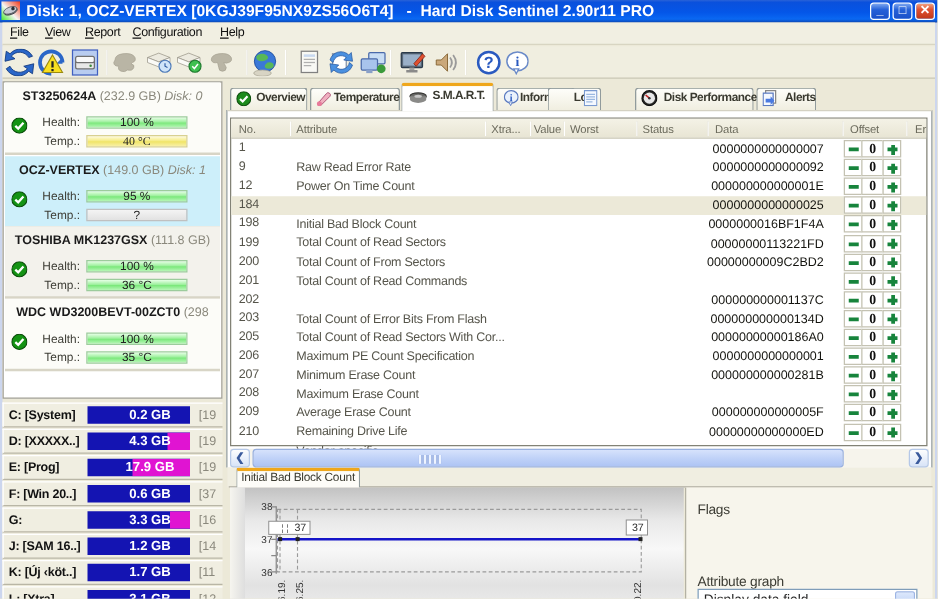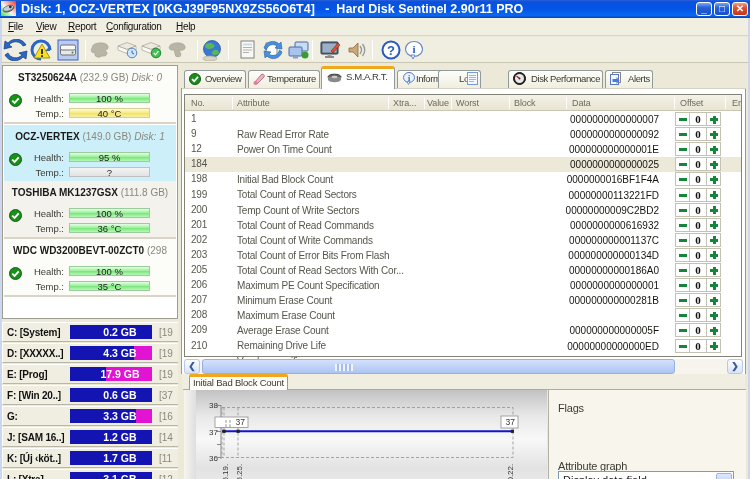--- a/index.html
+++ b/index.html
@@ -27,36 +27,36 @@
 
 
 #diskpanel { position:absolute; left:2px; top:65px; width:176px; height:254px; background:#fff; border:1px solid #9f9d91; }
 .dentry { position:absolute; left:1px; width:172px; height:58px; }
 .dtitle { position:absolute; left:0; top:6px; width:172px; text-align:center; font-size:10px; color:#8a887c; white-space:nowrap; overflow:hidden; }
 .dtitle b { color:#1a1a1a; }
 .dtitle i { color:#8a887c;margin-top:40px; }
 .dlabel { position:absolute; font-size:9.5px; color:#3c3c34; width:60px; text-align:right; }
 .dbar { position:absolute; left:65px; width:81px; height:10px; border:1px solid #b8b8a8; font-size:9.5px; text-align:center; line-height:10px; color:#222; }
 .bar-green { background:linear-gradient(180deg,#e6ffe6 0%,#9ef09e 45%,#7ce87c 55%,#b8f7b8 100%); border-color:#9ccc9c; }
-.bar-yellow { background:linear-gradient(180deg,#fffbe0 0%,#f5ec86 45%,#f0e468 55%,#f8f0a8 100%); border-color:#d8d090; }
+.bar-yellow { background:linear-gradient(180deg,#fffbe0 0%,#f5ec86 45%,#f0e468 55%,#f8f0a8 100%); border-color:#d8d090;font-family:Liberation Serif, serif; }
 .bar-gray { background:linear-gradient(180deg,#f4f4f4 0%,#e2e2e2 100%); border-color:#c0c0c0; }
 .chk { position:absolute; left:5px; width:13px; height:13px; }
 
 
 #partpanel { position:absolute; left:2px; top:322px; width:176px; height:157px; }
 .prow { position:absolute; left:0; width:176px; height:20px; background:#f0eee1; border:1px solid #fff; border-bottom:1px solid #b9b6a6; border-right:0; overflow:hidden; }
 .plabel { position:absolute; left:4px; top:4px; font-size:10px; letter-spacing:-0.2px; font-weight:bold; color:#111; }
 .pbar { position:absolute; left:67px; top:2px; width:82px; height:14px; background:#1414b2; overflow:hidden; }
 .pmag { position:absolute; top:0; height:14px; background:#e014d2; }
 .ptext { position:absolute; left:0; top:1px; width:100px; text-align:center; font-size:10.5px; font-weight:bold; color:#fff; }
 .psuf { position:absolute; left:156px; top:4px; font-size:10px; color:#8a887c; white-space:nowrap; }
 
 
 .tab { position:absolute; top:70px; height:18px; background:linear-gradient(180deg,#fefefa,#f0eee0); border:1px solid #919b9c; border-bottom:0; border-radius:3px 3px 0 0; font-size:9.5px; letter-spacing:-0.4px; color:#3a3a30; white-space:nowrap; }
-.tab .tl { position:absolute; top:2px; white-space:nowrap; }
+.tab .tl { position:absolute; top:2px; white-space:nowrap;font-weight:bold; }
 #tabsmart { top:66px; height:23px; background:#fff; border-top:3px solid #efa71c; z-index:5; }
 #tabline { position:absolute; left:182px; top:88px; width:564px; height:1px; background:#d4d1c2; z-index:2; }
 
 
 #content { position:absolute; left:181px; top:88px; width:565px; height:286px; background:#fff; border:1px solid #919b9c; border-top:0; border-bottom:0; }
 #content2 { position:absolute; left:182px; top:374px; width:563px; height:16px; background:#f0eee1; }
 #tblwrap { position:absolute; left:184px; top:94px; width:558px; height:263px; background:#fff; border:1px solid #828276; }
 #thead { position:absolute; left:0; top:0; width:556px; height:16px; background:linear-gradient(180deg,#f4f2e6,#e8e5d4); border-bottom:1px solid #c9c6b4; }
 .hsep { position:absolute; top:2px; width:1px; height:12px; background:#c9c6b4; border-right:1px solid #fff; }
 .hlbl { position:absolute; top:3px; font-size:9px; letter-spacing:-0.1px; color:#6b6a5c; }
@@ -360,21 +360,21 @@
     <span class="tl" style="left:22px">Alerts</span>
   </div>
 
 <div id="tblwrap">
   <div id="thead">
     <span class="hlbl" style="left:6px">No.</span>
     <span class="hlbl" style="left:52px">Attribute</span>
     <span class="hlbl" style="left:208px">Xtra...</span>
     <span class="hlbl" style="left:242px">Value</span>
     <span class="hlbl" style="left:271px">Worst</span>
-    <span class="hlbl" style="left:329px">Block</span>
+    <span class="hlbl" style="left:329px">Status</span>
     <span class="hlbl" style="left:387px">Data</span>
     <span class="hlbl" style="left:495px">Offset</span>
     <span class="hlbl" style="left:547px">Er</span>
     <div class="hsep" style="left:47px"></div>
     <div class="hsep" style="left:203px"></div>
     <div class="hsep" style="left:239px"></div>
     <div class="hsep" style="left:266px"></div>
     <div class="hsep" style="left:324px"></div>
     <div class="hsep" style="left:381px"></div>
     <div class="hsep" style="left:489px"></div>
@@ -426,42 +426,40 @@
         <span class="tattr">Total Count of Read Sectors</span>
     <span class="tdata">0000000016BF1F4A</span>
     <div class="toffs">
           <div class="ocell om"></div>
           <div class="ocell oz">0</div>
           <div class="ocell op"></div>
         </div>
   </div>
       <div class="trow" style="top:92.5px">
     <span class="tno">199</span>
-        <span class="tattr">Temp Count of Write Sectors</span>
+        <span class="tattr">Total Count of From Sectors</span>
     <span class="tdata">00000000113221FD</span>
     <div class="toffs">
           <div class="ocell om"></div>
           <div class="ocell oz">0</div>
           <div class="ocell op"></div>
         </div>
   </div>
       <div class="trow" style="top:107.6px">
     <span class="tno">200</span>
         <span class="tattr">Total Count of Read Commands</span>
     <span class="tdata">00000000009C2BD2</span>
     <div class="toffs">
           <div class="ocell om"></div>
           <div class="ocell oz">0</div>
           <div class="ocell op"></div>
         </div>
   </div>
       <div class="trow" style="top:122.7px">
     <span class="tno">201</span>
-        <span class="tattr">Total Count of Write Commands</span>
-    <span class="tdata">0000000000616932</span>
     <div class="toffs">
           <div class="ocell om"></div>
           <div class="ocell oz">0</div>
           <div class="ocell op"></div>
         </div>
   </div>
       <div class="trow" style="top:137.8px">
     <span class="tno">202</span>
         <span class="tattr">Total Count of Error Bits From Flash</span>
     <span class="tdata">000000000001137C</span>

